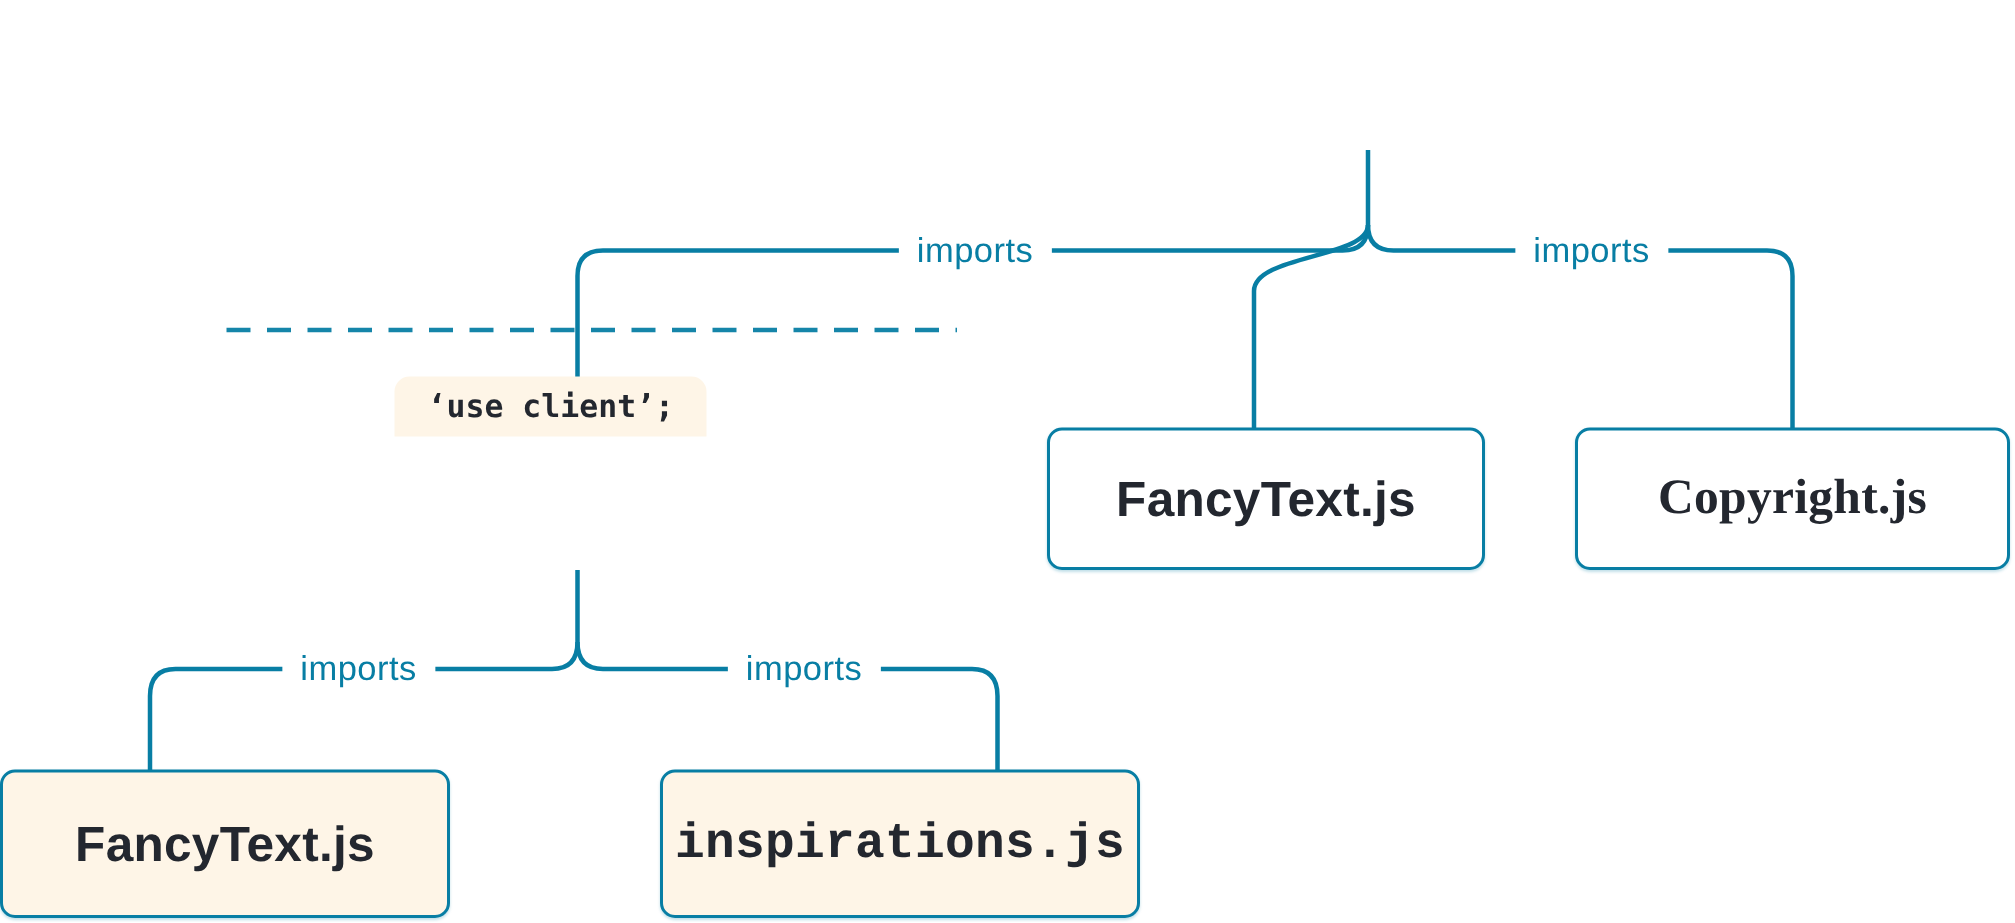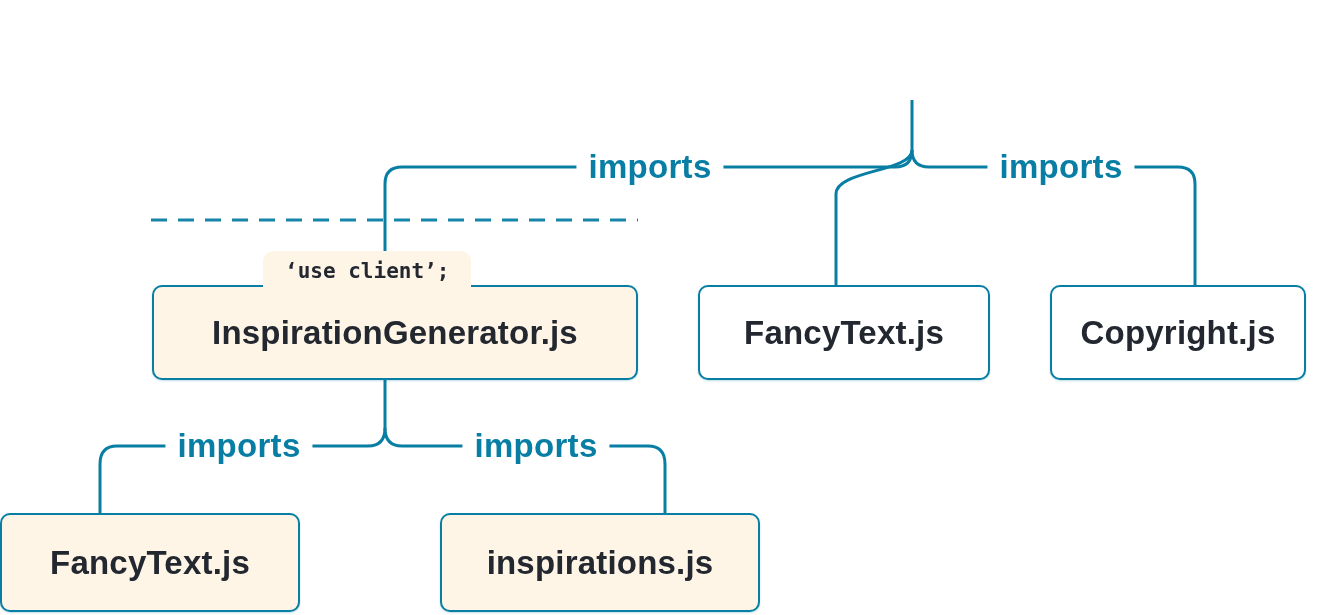--- a/index.html
+++ b/index.html
@@ -48,23 +48,23 @@
     font-size: 33px;
     font-weight: 600;
     letter-spacing: 0.2px;
     box-shadow: 0 1px 2px rgba(8, 126, 164, 0.25);
   }
   .node.client { background: var(--client-box-bg); }
 
   #node-app                  { left: 820px;  top: 8px;   width: 185px; height: 92px; }
   #node-inspiration-generator{ left: 152px;  top: 285px; width: 486px; height: 95px; }
   #node-fancy-text-top       { left: 698px;  top: 285px; width: 292px; height: 95px; }
-  #node-copyright            { left: 1050px; top: 285px; width: 256px; height: 95px; }
+  #node-copyright            { left: 1050px; top: 285px; width: 290px; height: 95px; font-family: Liberation Serif, serif; }
   #node-fancy-text-bottom    { left: 0px;    top: 513px; width: 300px; height: 99px; }
-  #node-inspirations         { left: 440px;  top: 513px; width: 320px; height: 99px; }
+  #node-inspirations         { left: 440px;  top: 513px; width: 320px; height: 99px; font-family: Liberation Mono, monospace; }
 
   .directive-tab {
     position: absolute;
     z-index: 2;
     left: 263px;
     top: 251px;
     height: 40px;
     padding: 16px 22px;
     display: flex;
     align-items: center;
@@ -75,22 +75,22 @@
     font-size: 21px;
     font-weight: 700;
   }
   .edge-label {
     position: absolute;
     z-index: 2;
     transform: translate(-50%, -50%);
     background: var(--background);
     padding: 1px 12px;
     color: var(--edge-label-text);
-    font-size: 33px;
-    font-weight: 700;
+    font-size: 23px;
+    font-weight: 400;
     letter-spacing: 0.3px;
   }
   #edge-label-top-left     { left: 650px;  top: 167px; }
   #edge-label-top-right    { left: 1061px; top: 167px; }
   #edge-label-bottom-left  { left: 239px;  top: 446px; }
   #edge-label-bottom-right { left: 536px;  top: 446px; }
 </style>
 </head>
 <body>
 
@@ -99,23 +99,20 @@
   <svg class="wires" width="1343" height="615" viewBox="0 0 1343 615" xmlns="http://www.w3.org/2000/svg">
     <path d="M912 100 L912 150 Q912 167 895 167 L402 167 Q385 167 385 184 L385 253"></path>
     <path d="M912 150 C912 172 836 170 836 194 L836 287"></path>
     <path d="M912 150 Q912 167 929 167 L1178 167 Q1195 167 1195 184 L1195 287"></path>
     <path d="M385 380 L385 428 Q385 446 368 446 L117 446 Q100 446 100 464 L100 515"></path>
     <path d="M385 428 Q385 446 402 446 L648 446 Q665 446 665 464 L665 515"></path>
     <path class="dashed" d="M151 220 L638 220"></path>
   </svg>
 
 
-  <div class="node client" id="node-inspiration-generator">
-    <span>InspirationGenerator.js</span>
-  </div>
 
   <div class="directive-tab">
     <span>‘use client’;</span>
   </div>
 
   <div class="node server" id="node-fancy-text-top">
     <span>FancyText.js</span>
   </div>
 
   <div class="node server" id="node-copyright">

